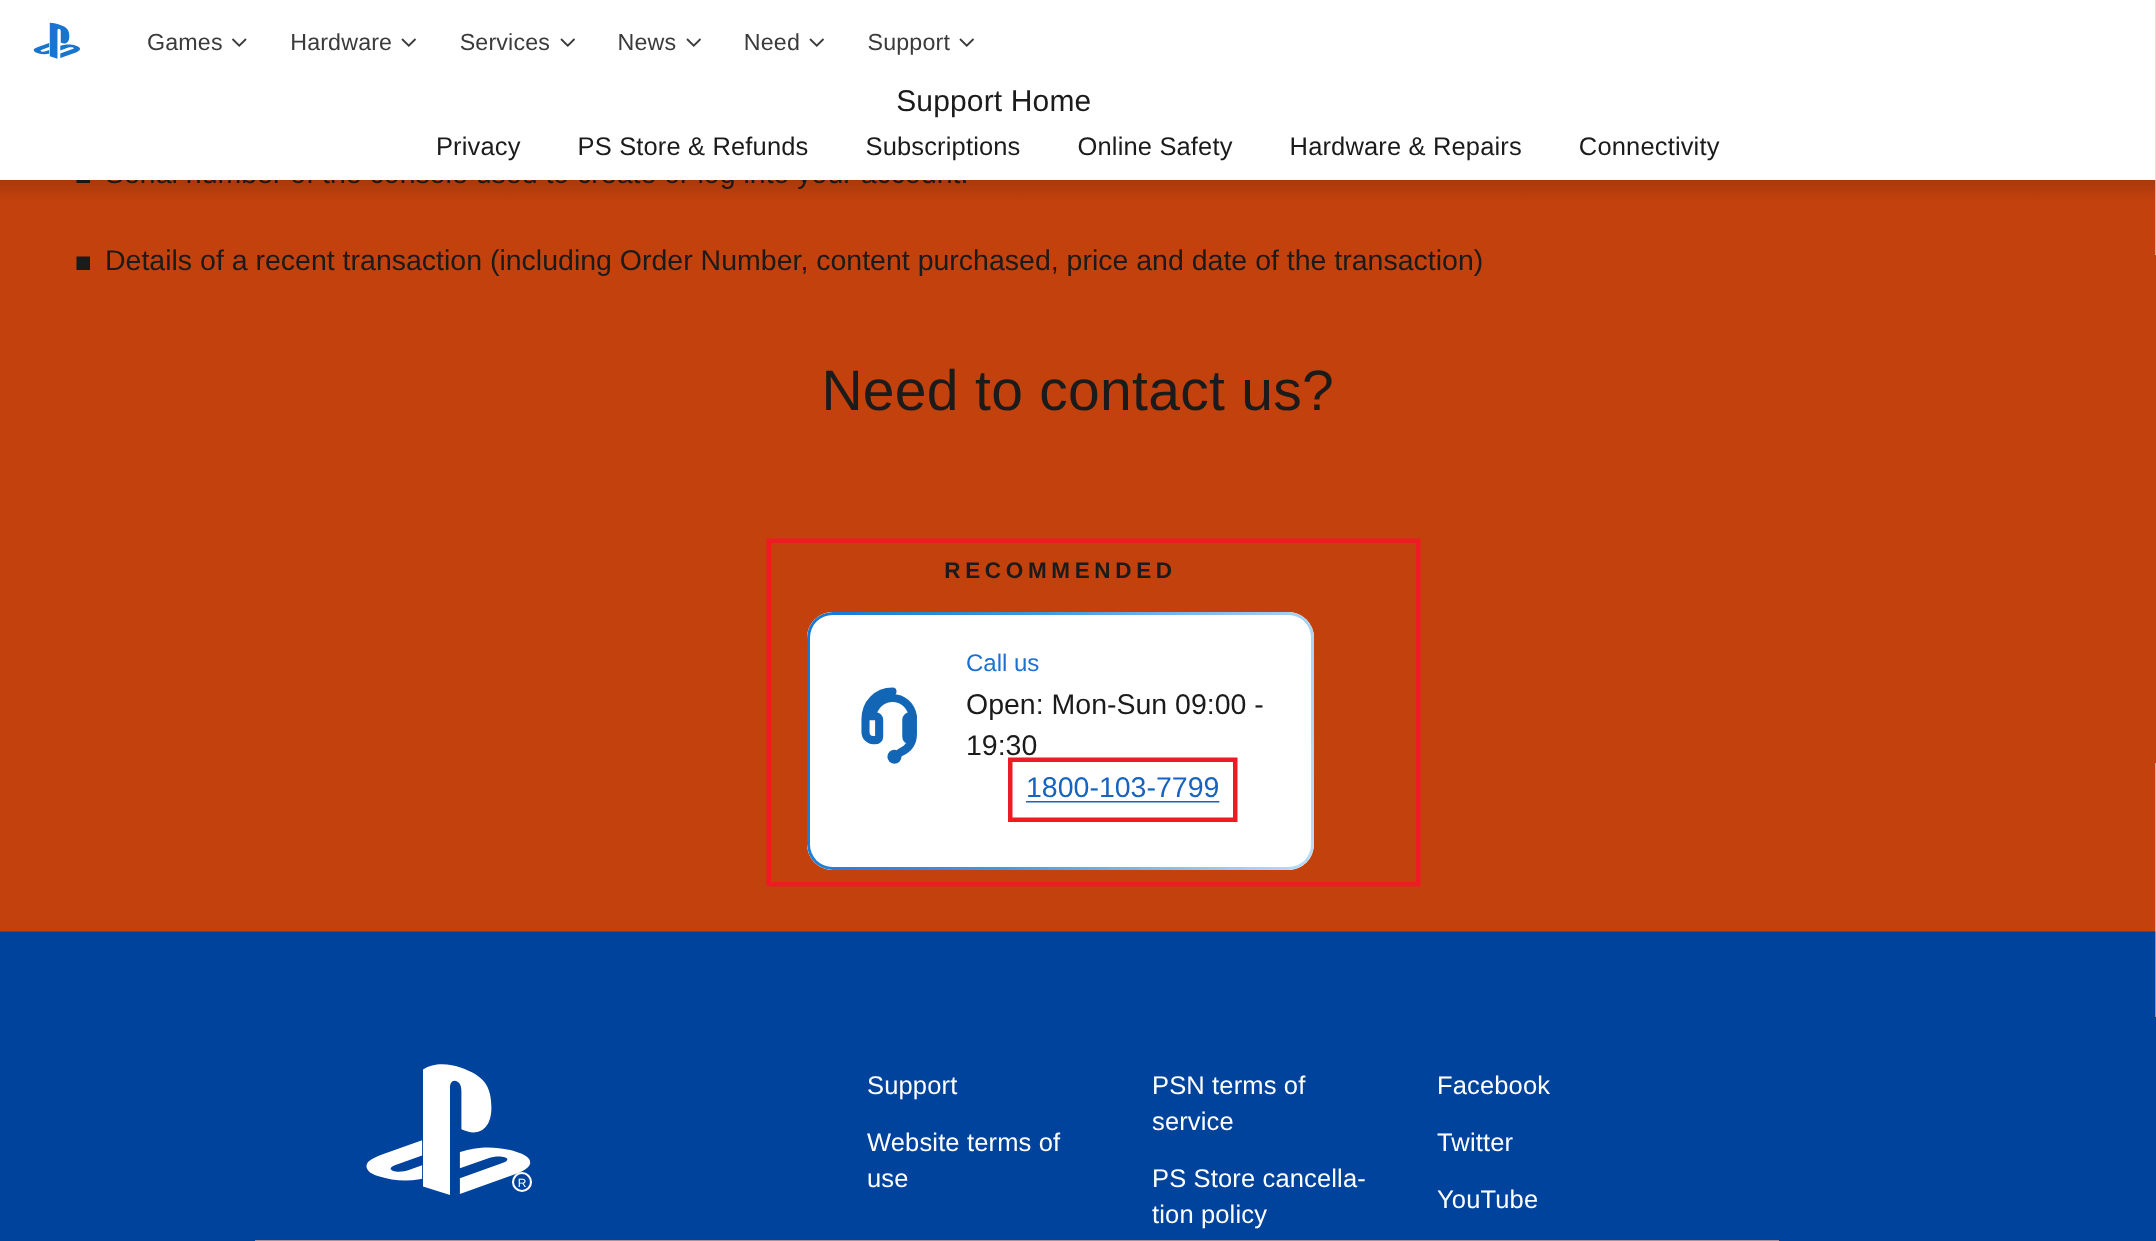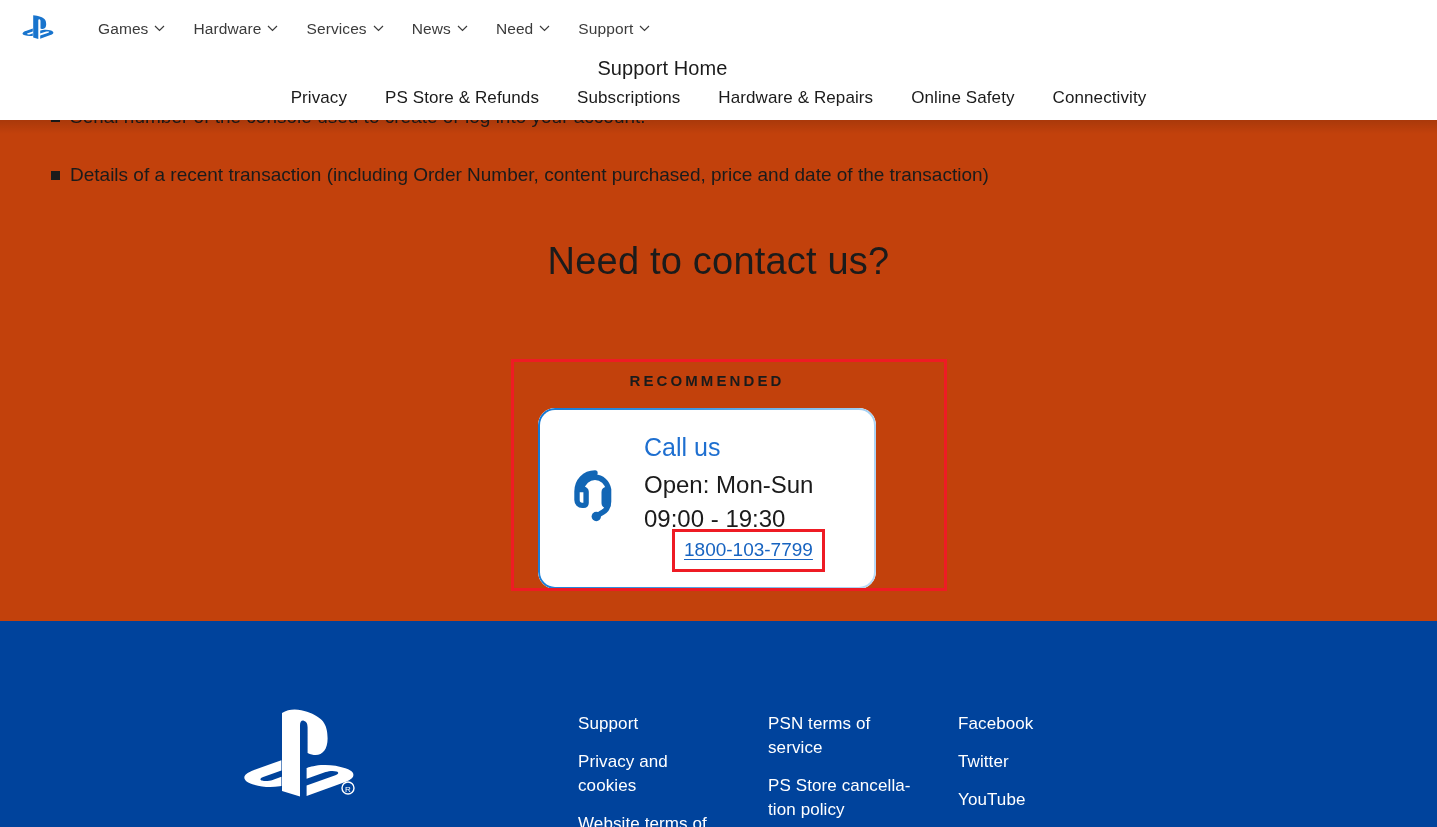--- a/index.html
+++ b/index.html
@@ -106,23 +106,23 @@
     content: ""; position: absolute; inset: 0; border-radius: 17px; padding: 2px;
     background: linear-gradient(100deg, #1378d4 0%, #3f97e0 42%, #8cc4ef 78%, #bcdcf7 100%);
     -webkit-mask: linear-gradient(#000 0 0) content-box, linear-gradient(#000 0 0);
     -webkit-mask-composite: xor; mask-composite: exclude;
     pointer-events: none;
   }
   .call-card-inner { display: flex; align-items: center; gap: 22px; position: relative; }
   .headset-icon { width: 54px; height: 56px; flex: none; margin-left: 8px; }
   .call-info { flex: 1; }
   .call-title {
-    font-size: 25px; color: #1e6fd0; line-height: 1.1; margin-bottom: 6px; cursor: pointer;
-  }
-  .call-hours { font-size: 24px; color: #1b1b1b; line-height: 1.42; max-width: 232px; }
+    font-size: 16px; color: #1e6fd0; line-height: 1.1; margin-bottom: 6px; cursor: pointer;
+  }
+  .call-hours { font-size: 19px; color: #1b1b1b; line-height: 1.42; max-width: 232px; }
   .phone-wrap { position: relative; display: inline-block; margin-top: 3px; margin-left: 40px; }
   .phone-link {
     font-size: 19px; color: #1763c0; text-decoration: underline;
     text-underline-offset: 3px; cursor: pointer;
   }
   .phone-highlight {
     position: absolute; left: -12px; top: -10px; right: -12px; bottom: -11px;
     border: 3px solid #ee1b24; pointer-events: none;
   }
 
@@ -197,22 +197,22 @@
       </nav>
 
     </div>
 
     <div class="support-nav">
       <span class="support-home">Support Home</span>
       <nav class="support-links">
         <span class="support-link">Privacy</span>
         <span class="support-link">PS Store &amp; Refunds</span>
         <span class="support-link">Subscriptions</span>
+        <span class="support-link">Online Safety</span>
         <span class="support-link">Hardware &amp; Repairs</span>
-        <span class="support-link">Online Safety</span>
         <span class="support-link">Connectivity</span>
       </nav>
     </div>
   </header>
 
   <main class="main">
     <div class="content-inner">
 
       <ul class="bullet-list">
         <li class="bullet-item">Serial number of the console used to create or log into your account.</li>
@@ -260,21 +260,20 @@
           <path fill="#ffffff" d="M72.6 78.5l28.8-10.3c3.3-1.2 3.8-2.8 1.1-3.7-2.7-.9-7.6-.6-10.9.6l-19 6.7v-10.7l1.1-.4s5.5-1.9 13.2-2.6c7.7-.6 17.1.4 24.5 3.2 8.3 2.6 9.2 6.5 7.1 9.2-2.1 2.7-7.3 4.6-7.3 4.6L72.6 89v-10.5z"></path>
           <path fill="#ffffff" d="M18.4 77.2c-8.5-2.4-9.9-7.4-6-10.3 3.6-2.7 9.7-4.7 9.7-4.7l25.3-9v10.2l-18.2 6.5c-3.2 1.2-3.7 2.8-1.1 3.7 2.6.9 7.3.6 10.5-.6l8.8-3.2v9.1l-1.7.3c-8.9 1.5-18.4.9-27.3-2z"></path>
           <circle cx="114" cy="81" r="6" fill="none" stroke="#ffffff" stroke-width="1.4"></circle>
           <text x="114" y="84.5" font-size="8" fill="#ffffff" text-anchor="middle" font-family="Liberation Sans, sans-serif">R</text>
         </svg>
       </div>
 
       <div class="footer-cols">
         <div class="footer-col">
           <a class="footer-link">Support</a>
-          <a class="footer-link">Privacy and cookies</a>
           <a class="footer-link">Website terms of use</a>
         </div>
         <div class="footer-col">
           <a class="footer-link">PSN terms of service</a>
           <a class="footer-link">PS Store cancella-tion policy</a>
         </div>
         <div class="footer-col">
           <a class="footer-link">Facebook</a>
           <a class="footer-link">Twitter</a>
           <a class="footer-link">YouTube</a>

